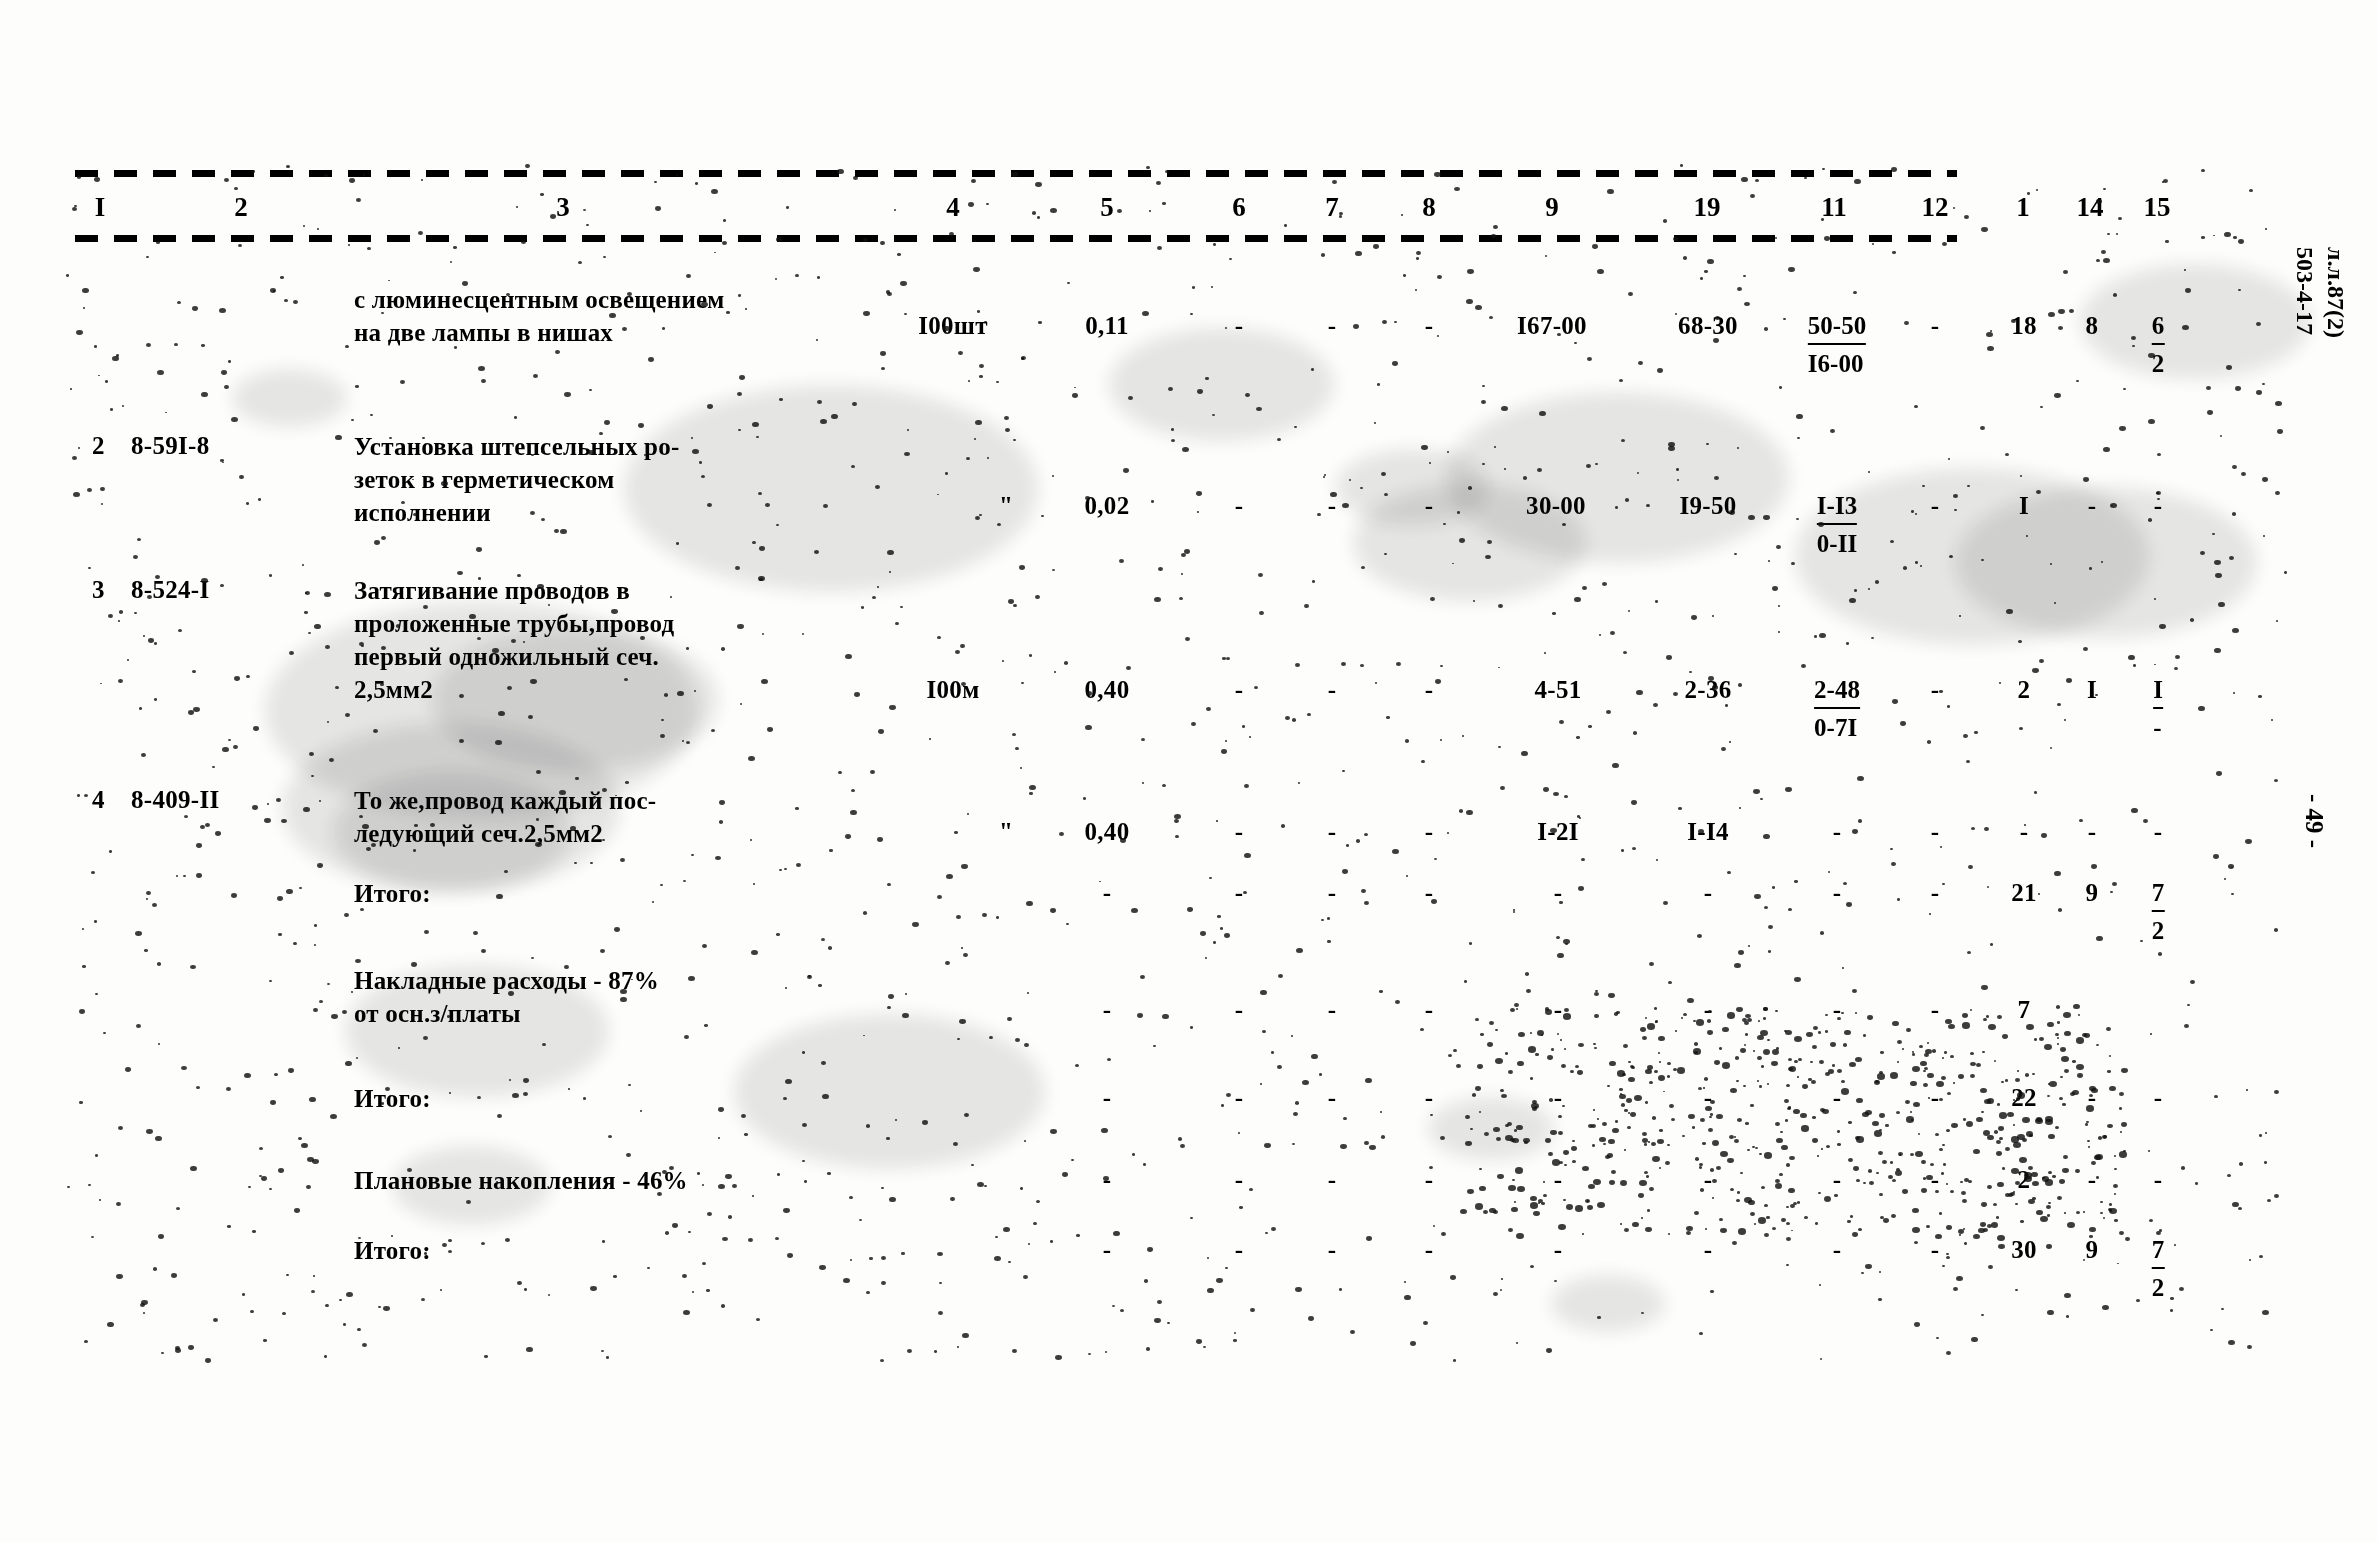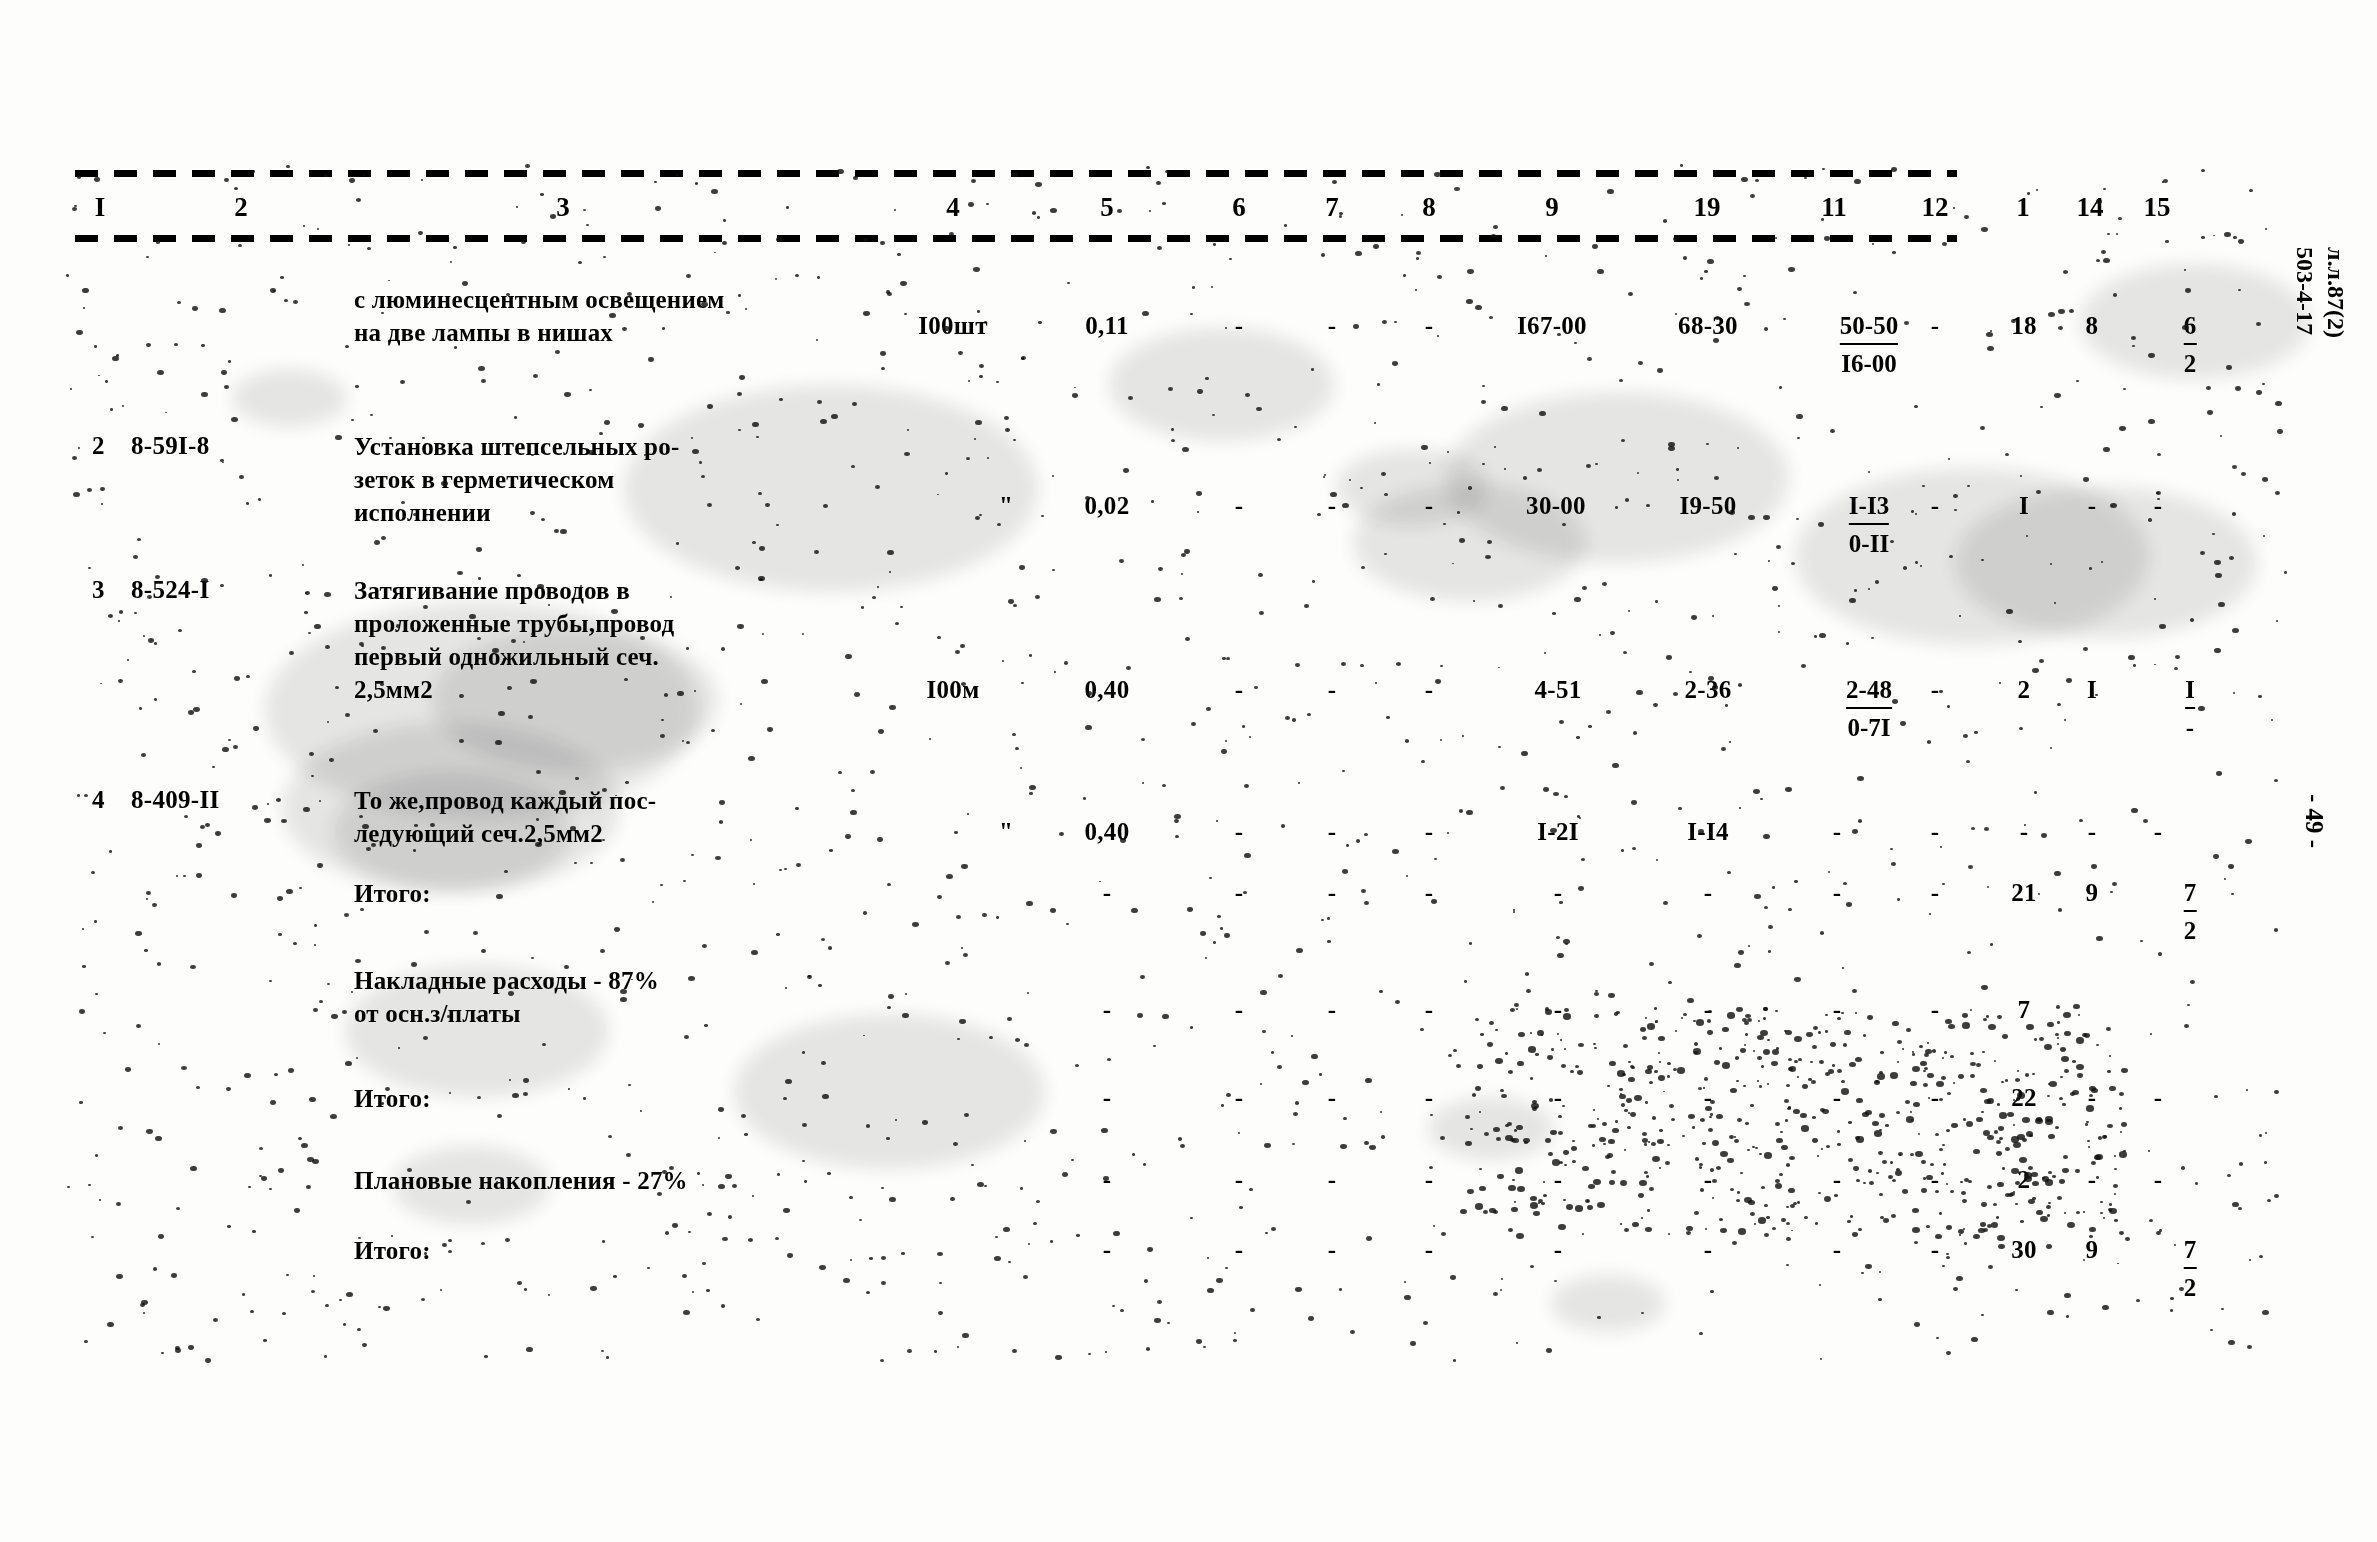--- a/index.html
+++ b/index.html
@@ -71,26 +71,24 @@
   .desc {
     position: absolute;
     font-weight: 700;
     font-size: 25px;
     line-height: 33px;
     white-space: pre-line;
     letter-spacing: 0.2px;
   }
   .frac {
     position: absolute;
-    text-align: center;
     transform: translateX(-50%);
     font-weight: 700;
     font-size: 25px;
     line-height: 32px;
-    margin-left: 32px;
   }
   .frac .num {
     border-bottom: 2.7px solid #000;
     padding-bottom: 1.1px;
     display: inline-block;
   }
   .frac .den { display: block; margin-top: 3.3px; }
 
   .dash {
     position: absolute;
@@ -265,21 +263,21 @@
     <div class="dash" style="left:1332px; top:1082px;">-</div>
     <div class="dash" style="left:1429px; top:1082px;">-</div>
     <div class="dash" style="left:1558px; top:1082px;">-</div>
     <div class="dash" style="left:1708px; top:1082px;">-</div>
     <div class="dash" style="left:1837px; top:1082px;">-</div>
     <div class="dash" style="left:1935px; top:1082px;">-</div>
     <div class="cell ctr" style="left:2024px; top:1082px;">22</div>
     <div class="dash" style="left:2092px; top:1082px;">-</div>
     <div class="dash" style="left:2158px; top:1082px;">-</div>
 
-    <div class="desc" style="left:354px; top:1164px; width:571px;">Плановые накопления - 27%</div>
+    <div class="desc" style="left:354px; top:1164px; width:571px;">Плановые накопления - 46%</div>
     <div class="dash" style="left:1107px; top:1164px;">-</div>
     <div class="dash" style="left:1239px; top:1164px;">-</div>
     <div class="dash" style="left:1332px; top:1164px;">-</div>
     <div class="dash" style="left:1429px; top:1164px;">-</div>
     <div class="dash" style="left:1558px; top:1164px;">-</div>
     <div class="dash" style="left:1708px; top:1164px;">-</div>
     <div class="dash" style="left:1837px; top:1164px;">-</div>
     <div class="dash" style="left:1935px; top:1164px;">-</div>
     <div class="cell ctr" style="left:2024px; top:1164px;">2</div>
     <div class="dash" style="left:2092px; top:1164px;">-</div>

